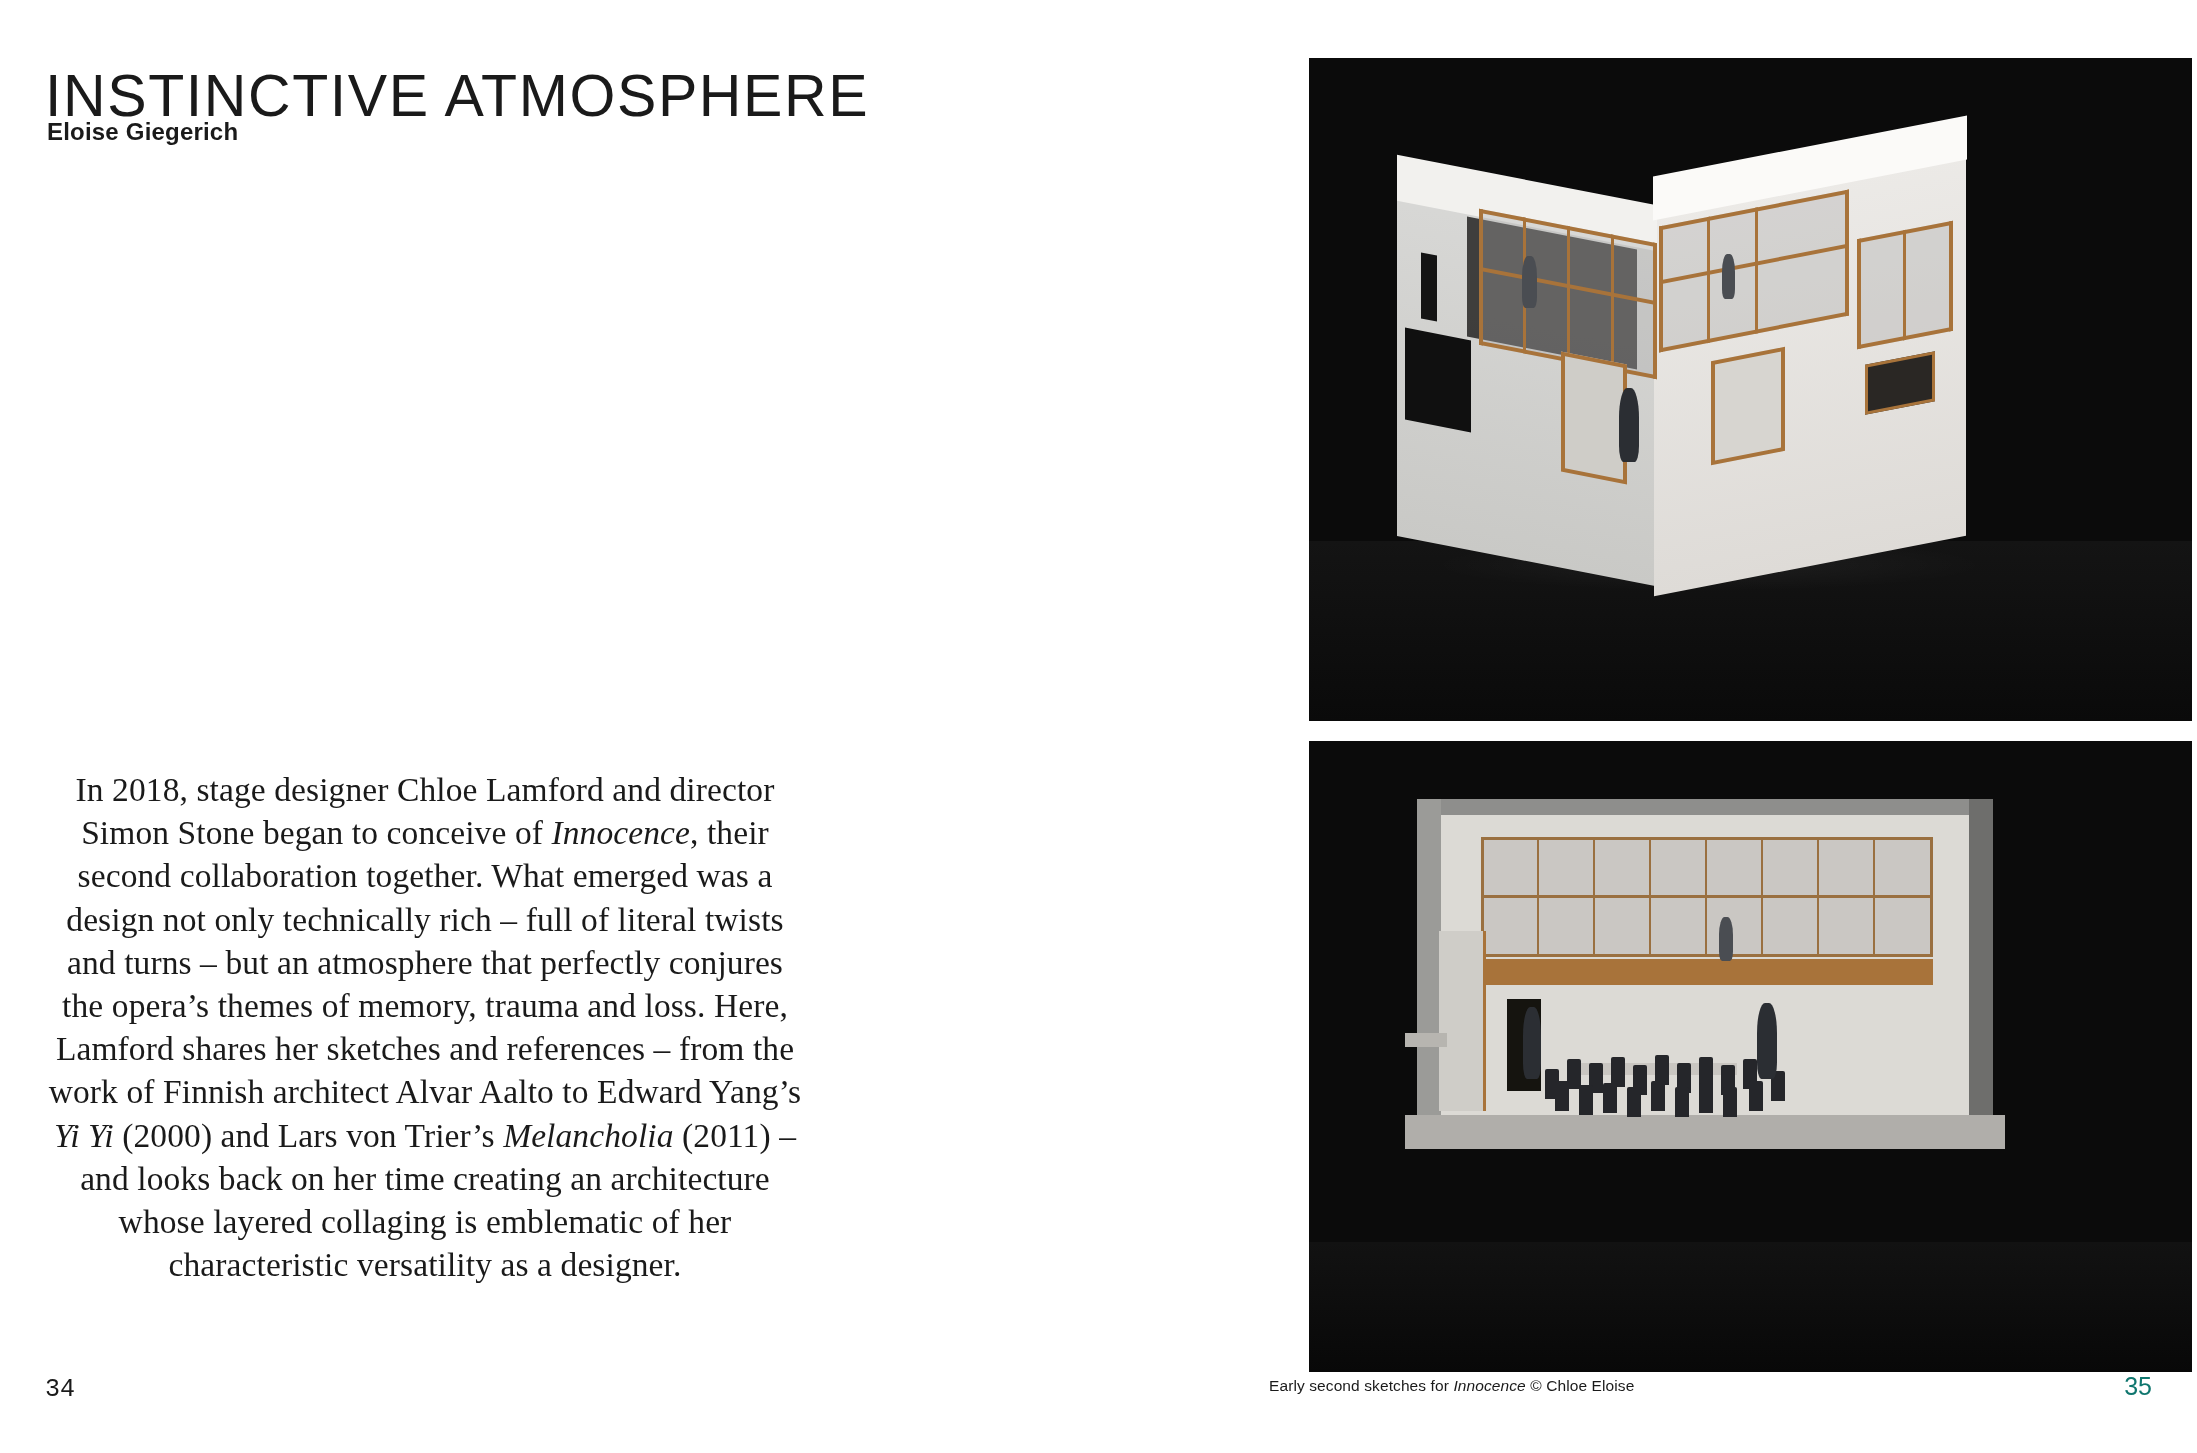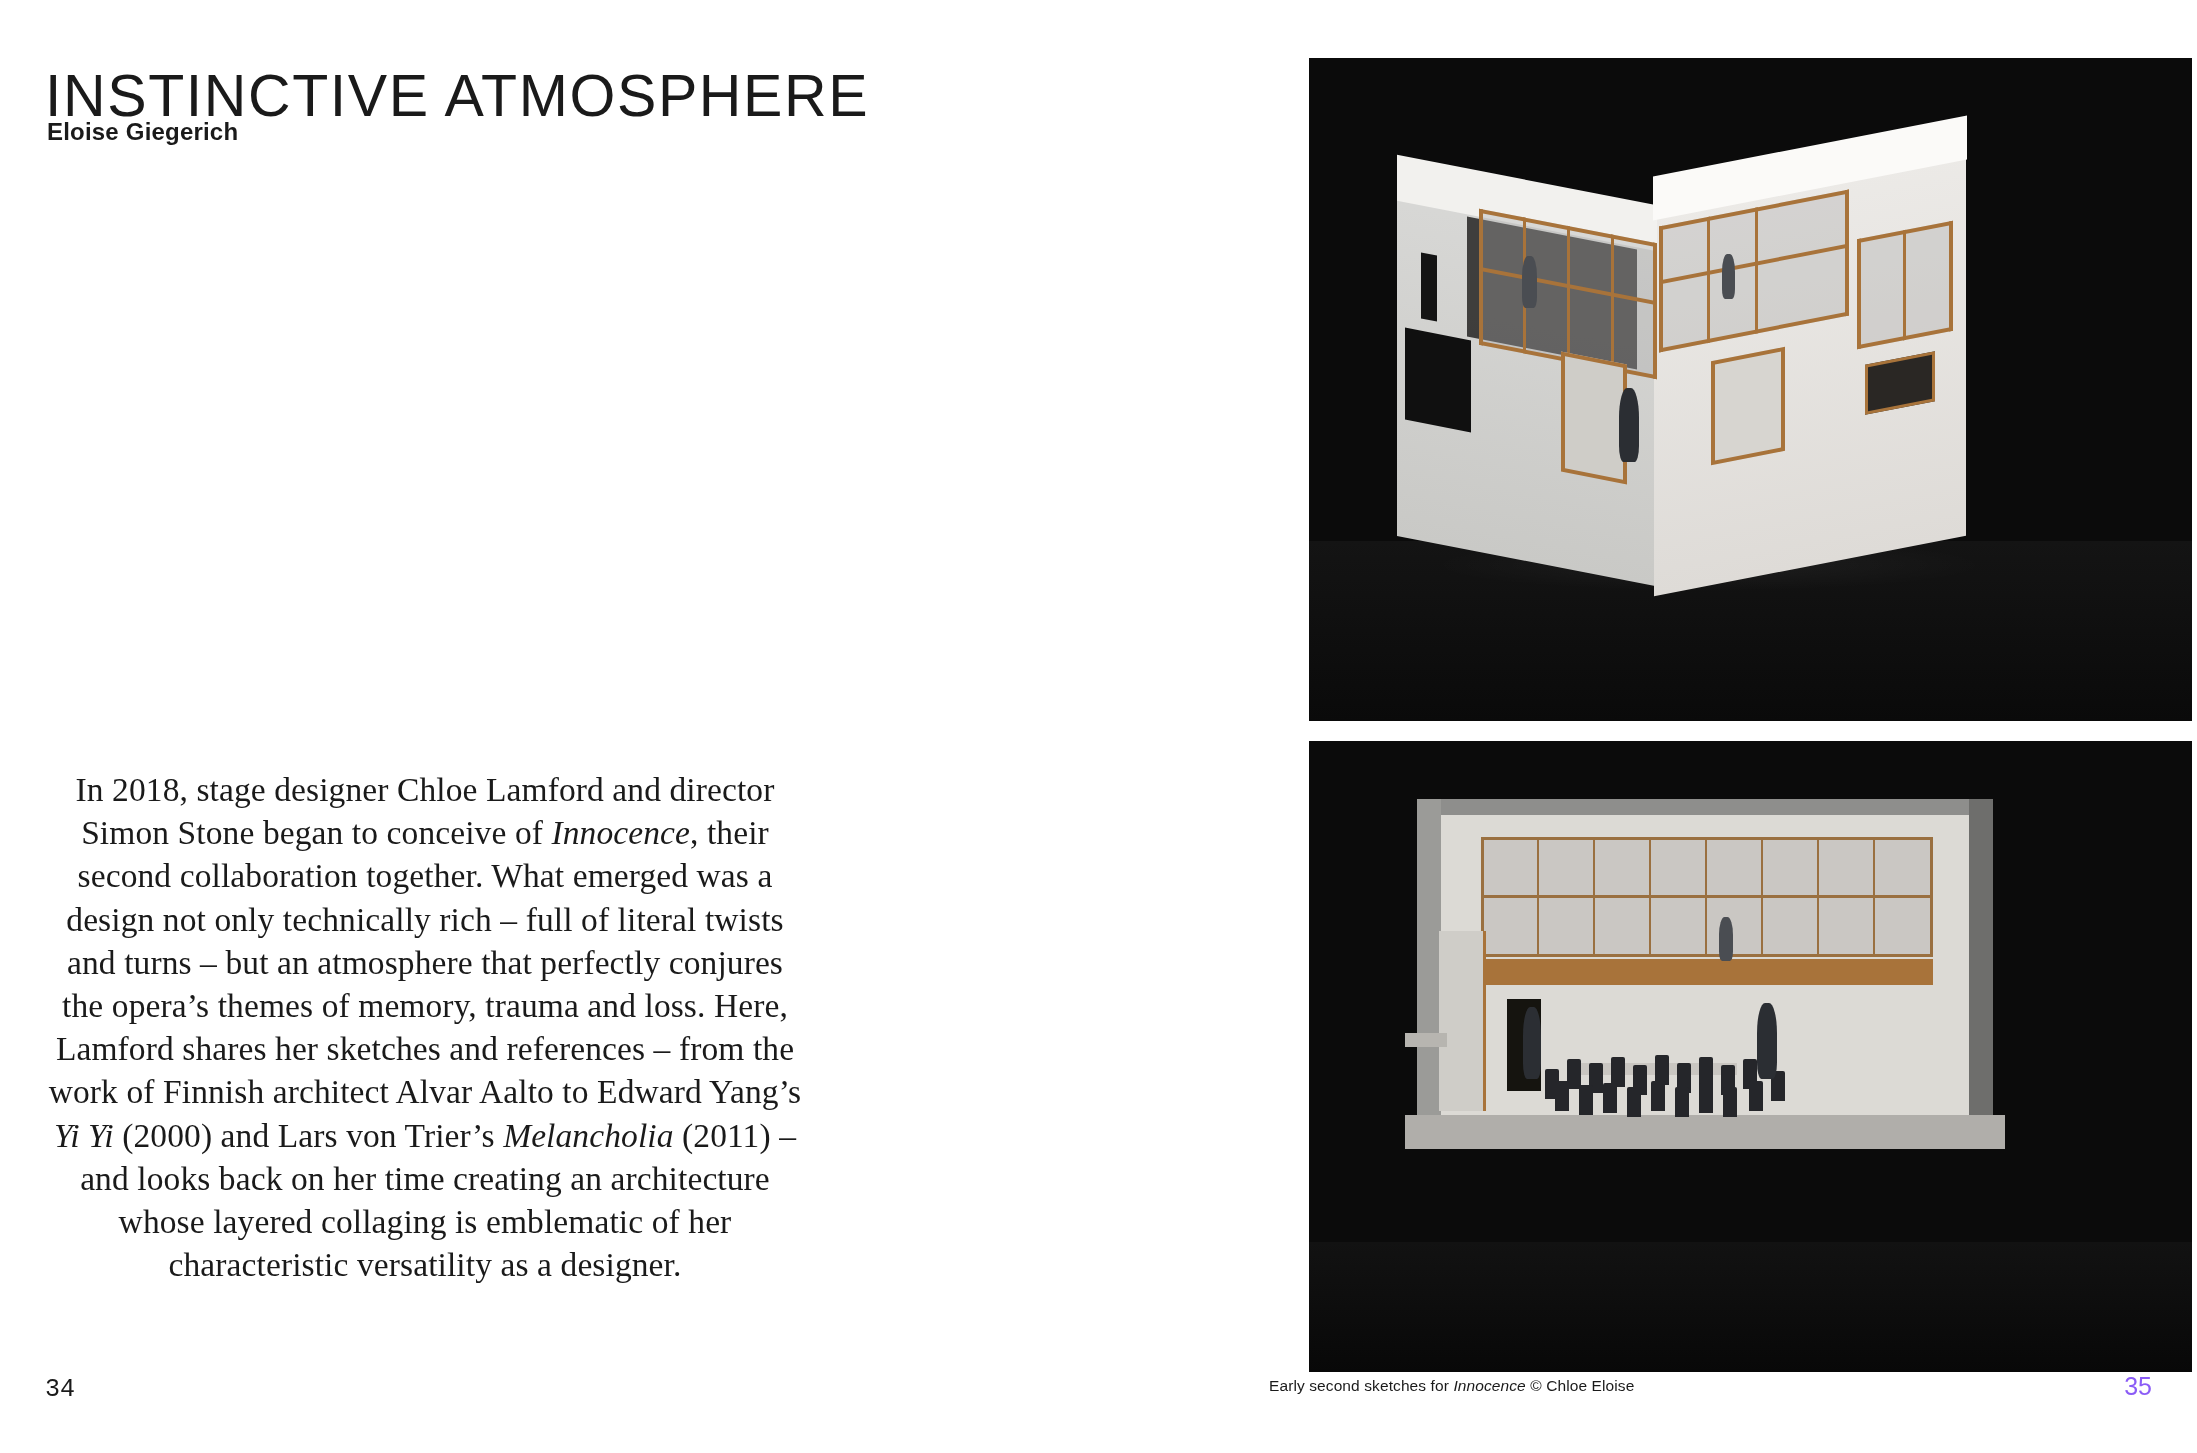--- a/index.html
+++ b/index.html
@@ -107,21 +107,21 @@
     color: #1a1a1a;
     letter-spacing: 0.1px;
   }
   .caption i { font-style: italic; }
   .folio-right {
     position: absolute;
     right: 45px;
     top: 1372px;
     font-family: "Liberation Sans", sans-serif;
     font-size: 25px;
-    color: #8b5cf6;
+    color: #0f766e;
   }
 
   
   .scene { position: absolute; inset: 0; }
 
   
   .t-floor {
     position: absolute; left: 0; bottom: 0; width: 100%; height: 180px;
     background: linear-gradient(180deg, #141414 0%, #0a0a0a 100%);
   }

